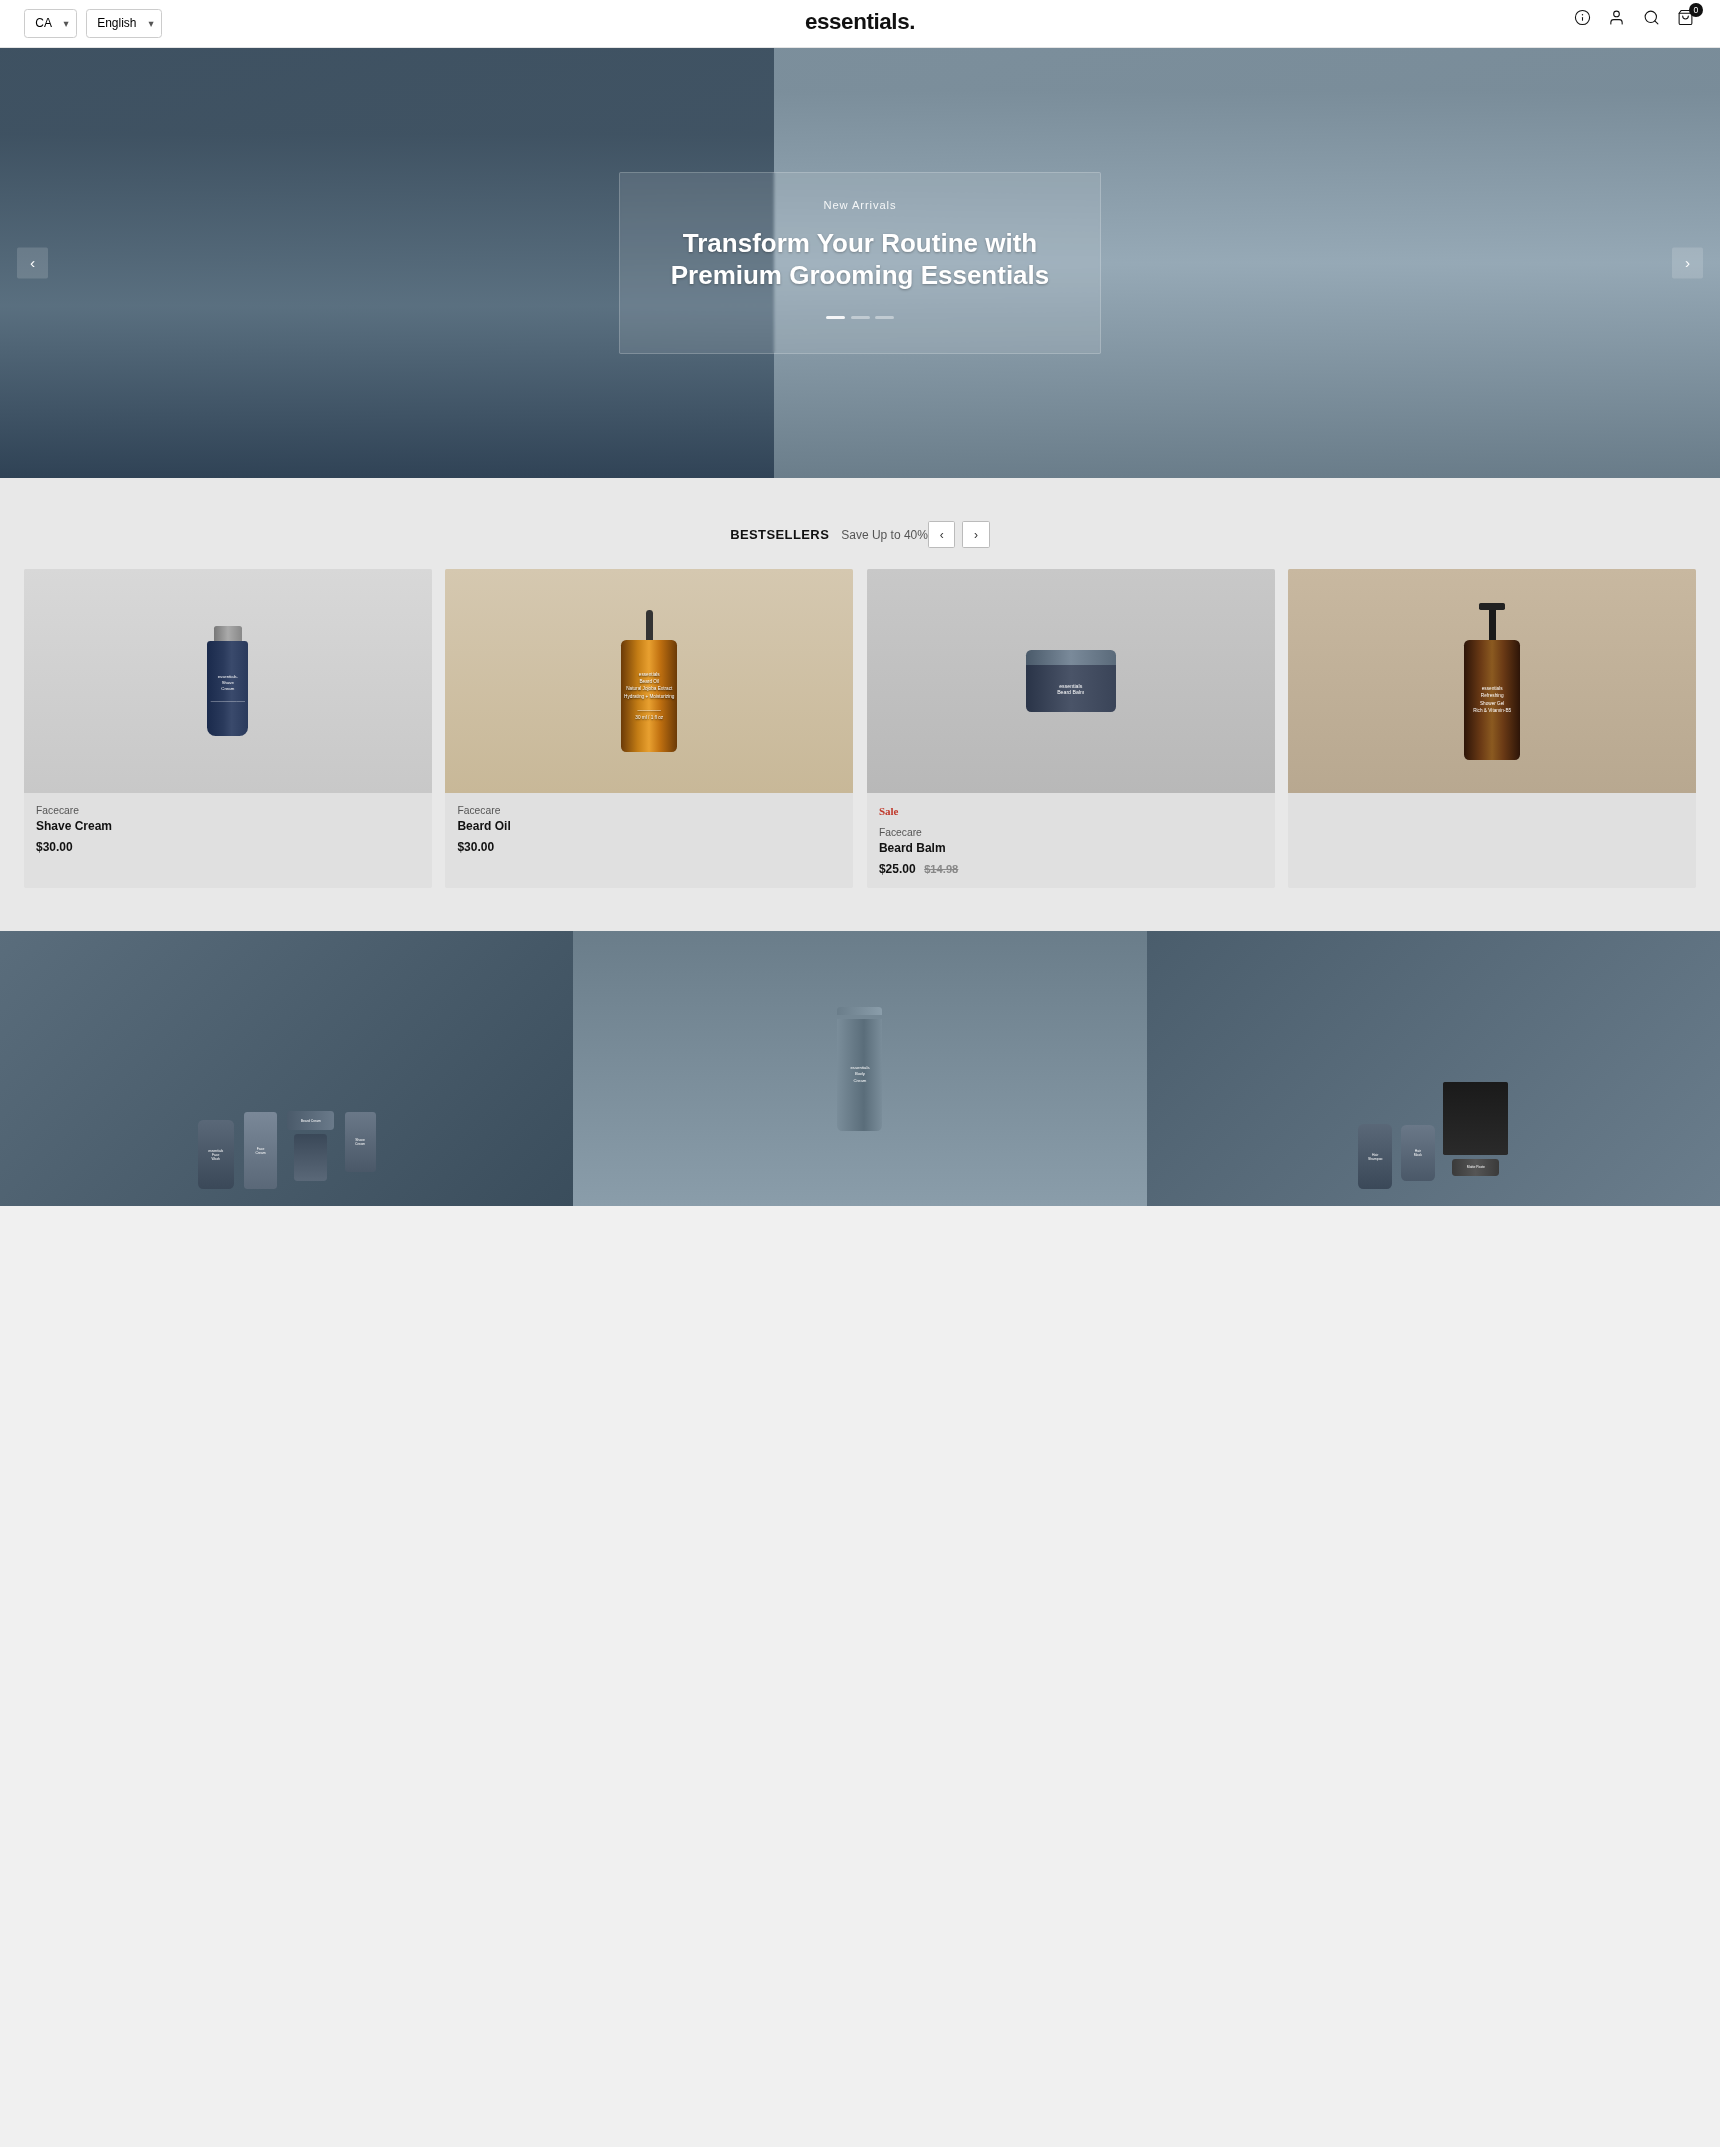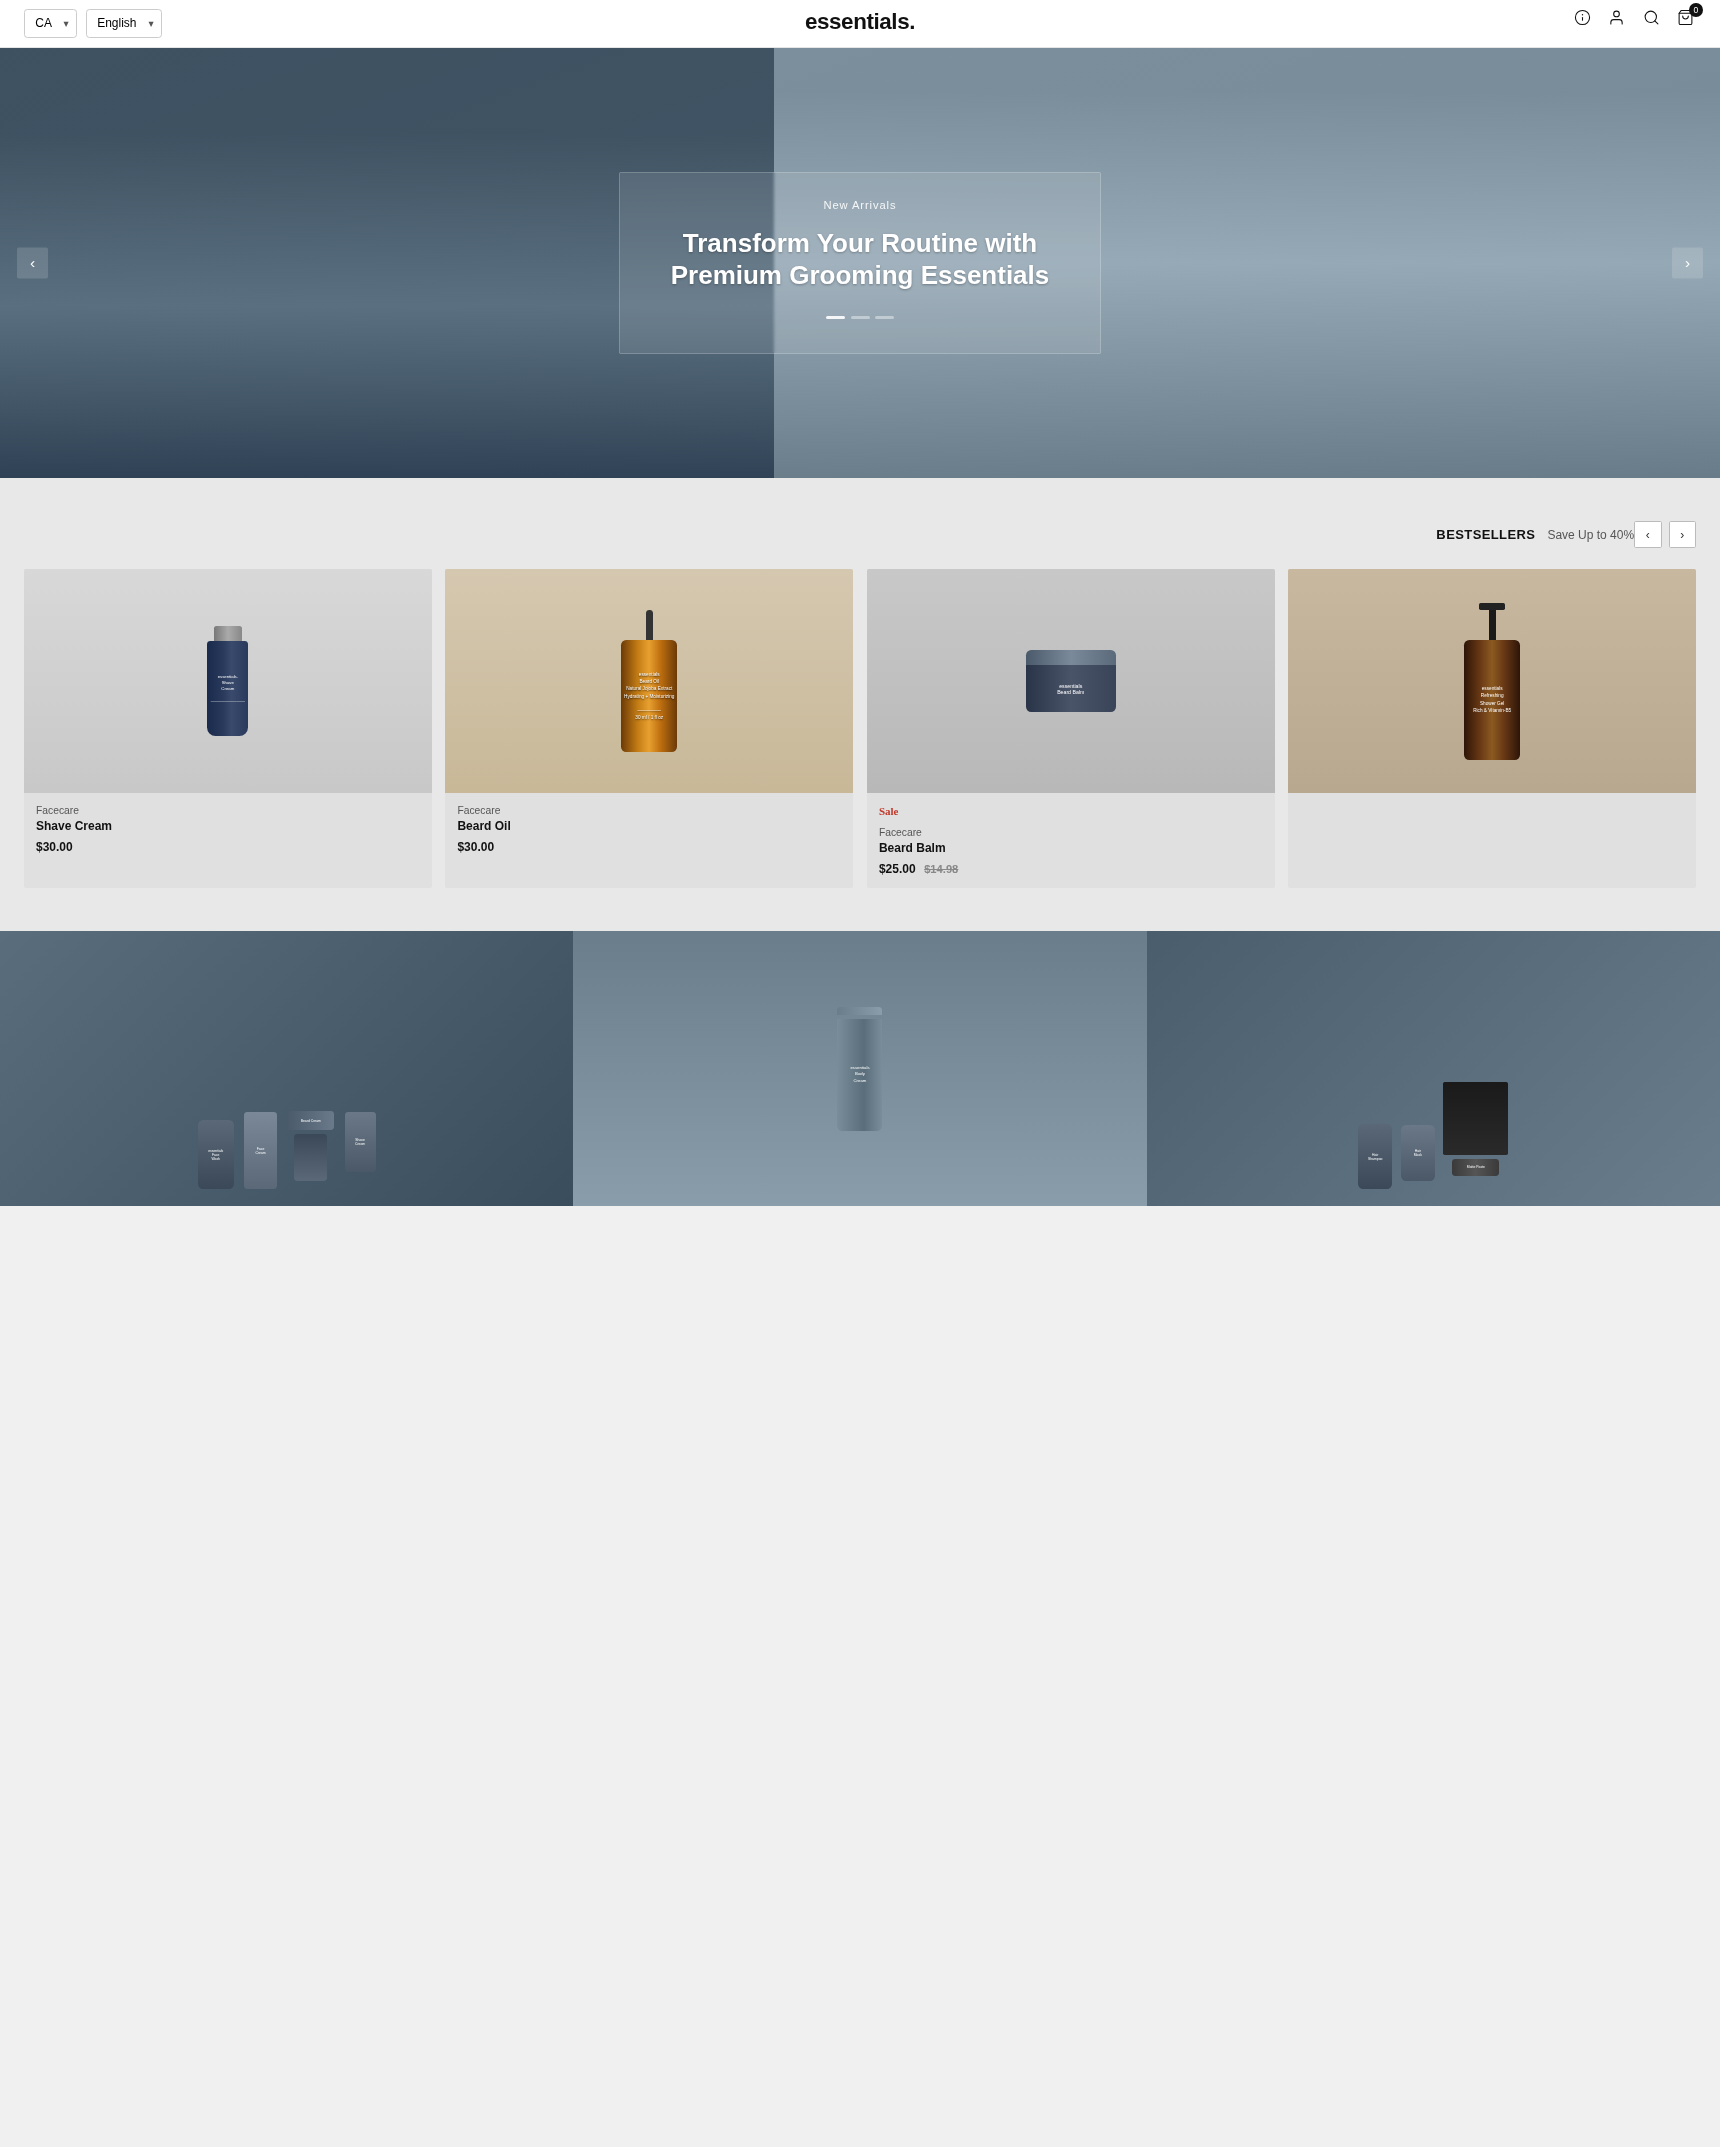--- a/index.html
+++ b/index.html
@@ -38,21 +38,21 @@
     .btn-text { background: none; border: none; color: #fff; font-size: 12px; text-decoration: underline; cursor: pointer; font-weight: 400; }
     .hero-dots { display: flex; gap: 5.2px; justify-content: center; }
     .hero-dot { width: 19px; height: 2.6px; background: rgba(255,255,255,0.9); border-radius: 1.7px; }
     .hero-dot.inactive { background: rgba(255,255,255,0.4); width: 19px; }
     .hero-prev, .hero-next { position: absolute; top: 50%; transform: translateY(-50%); background: rgba(255,255,255,0.15); border: none; color: #fff; width: 31px; height: 31px; font-size: 15.5px; cursor: pointer; display: flex; align-items: center; justify-content: center; border-radius: 1.7px; z-index: 20; }
     .hero-prev { left: 17px; }
     .hero-next { right: 17px; }
 
     
     .section { padding: 43px 24px; background: #e8e8e8; }
-    .section-header { display: flex; align-items: center; justify-content: flex-end; margin-bottom: 20.6px; }
+    .section-header { display: flex; align-items: center; justify-content: center; margin-bottom: 20.6px; }
     .section-title-group { display: flex; align-items: center; gap: 12px; }
     .section-title { font-size: 13px; font-weight: 800; letter-spacing: 0.4px; text-transform: uppercase; }
     .section-subtitle { font-size: 12px; color: #555; }
     .section-nav { display: flex; gap: 6.9px; }
     .section-nav-btn { width: 27.5px; height: 27.5px; border: 0.9px solid #bbb; background: #fff; cursor: pointer; display: flex; align-items: center; justify-content: center; font-size: 12px; color: #333; border-radius: 1.7px; }
 
     
     .products-grid { display: grid; grid-template-columns: repeat(4, 1fr); gap: 13.8px; }
     .product-card { background: #e0e0e0; border-radius: 1.7px; overflow: hidden; cursor: pointer; }
     .product-image { height: 224px; display: flex; align-items: center; justify-content: center; background: #ddd; }

